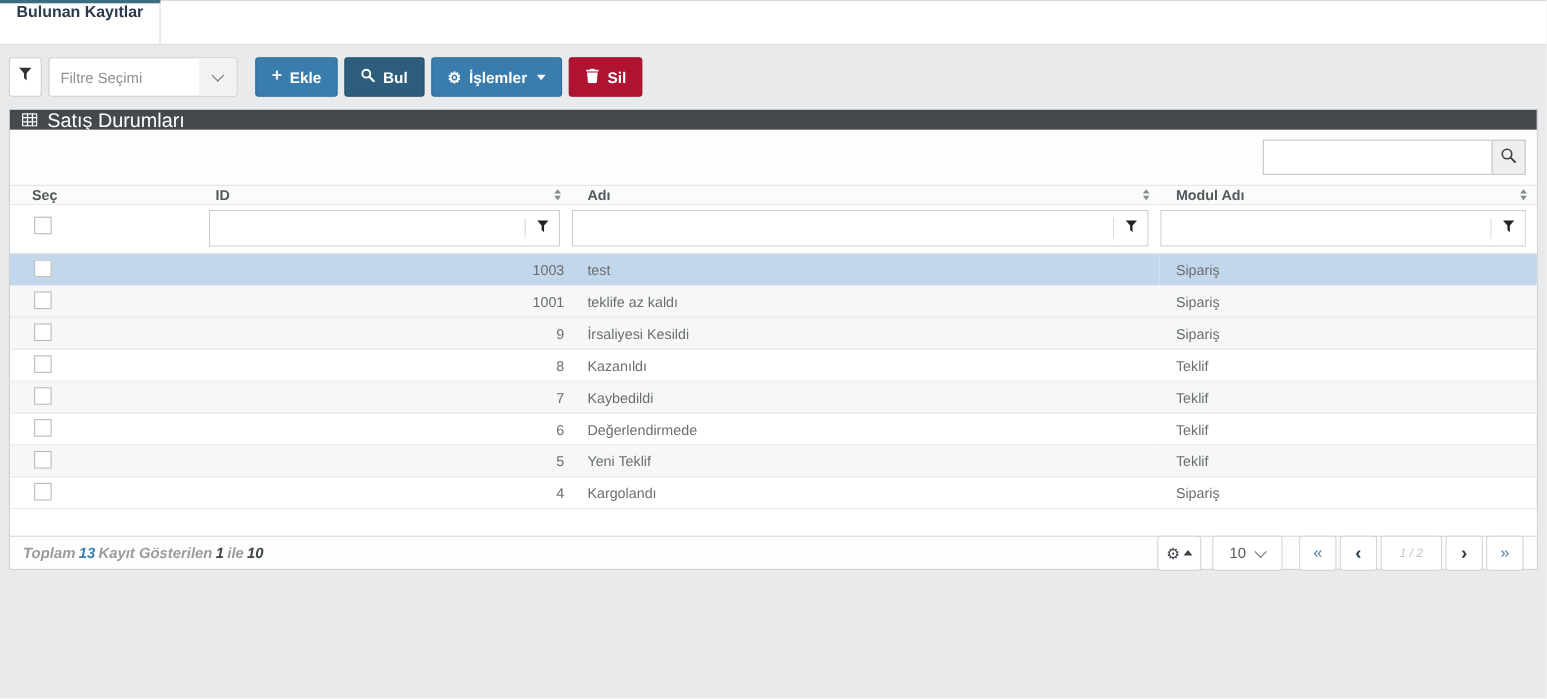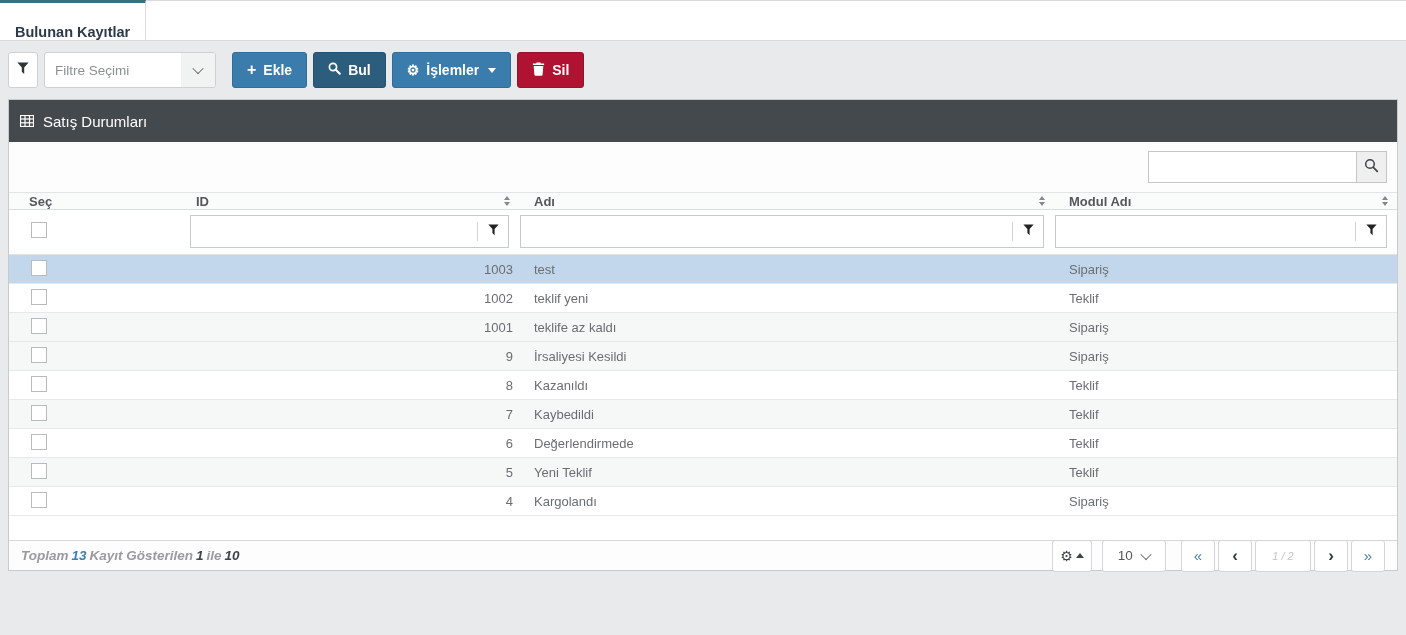--- a/index.html
+++ b/index.html
@@ -10,21 +10,21 @@
     color: #6b6e70;
   }
   
   .tabbar {
     height: 41px; background: #fff;
     border-top: 1px solid #d9dadb;
     border-bottom: 1px solid #d9dadb;
     display: flex; align-items: stretch;
   }
   .tab {
-    display: inline-flex; align-items: flex-end;
+    display: inline-flex; align-items: flex-start;
     padding: 0 15px;
     background: #fff;
     border-top: 3px solid #3c6e80;
     border-right: 1px solid #d9dadb;
     margin-top: -1px;
     font-size: 14.5px; font-weight: bold; color: #2b3a4a;
     cursor: default;
   }
   
   .toolbar {
@@ -66,23 +66,23 @@
     width: 0; height: 0; margin-left: 2px;
     border-left: 4px solid transparent; border-right: 4px solid transparent;
     border-top: 5px solid #fff;
   }
   
   .panel {
     margin: 0 8px; background: #fff;
     border: 1px solid #c9cacb;
   }
   .panel-header {
-    height: 42px; background: #44494d; color: #fff;
+    height: 18px; background: #44494d; color: #fff;
     display: flex; align-items: center; gap: 9px;
-    padding: 0 11px; font-size: 15px;
+    padding: 0 11px; font-size: 18px;
   }
   .search-row {
     height: 50px; background: #fdfdfd;
     display: flex; align-items: center; justify-content: flex-end;
     padding: 0 10px;
   }
   .search-group { display: flex; height: 32px; }
   .search-group input {
     width: 208px; height: 32px; border: 1px solid #c5c6c7;
     border-right: none; padding: 0 8px; font-size: 13px; color: #555;
@@ -359,26 +359,20 @@
         </td>
       </tr>
     </thead>
     <tbody>
         <tr class="selected">
       <td class="cb-cell"><span class="checkbox"></span></td>
       <td class="id-cell">1003</td>
       <td class="name-cell">test</td>
       <td class="module-cell">Sipariş</td>
     </tr>
-        <tr>
-      <td class="cb-cell"><span class="checkbox"></span></td>
-      <td class="id-cell">1002</td>
-      <td class="name-cell">teklif yeni</td>
-      <td class="module-cell">Teklif</td>
-    </tr>
         <tr class="striped">
       <td class="cb-cell"><span class="checkbox"></span></td>
       <td class="id-cell">1001</td>
       <td class="name-cell">teklife az kaldı</td>
       <td class="module-cell">Sipariş</td>
     </tr>
         <tr class="striped">
       <td class="cb-cell"><span class="checkbox"></span></td>
       <td class="id-cell">9</td>
       <td class="name-cell">İrsaliyesi Kesildi</td>

